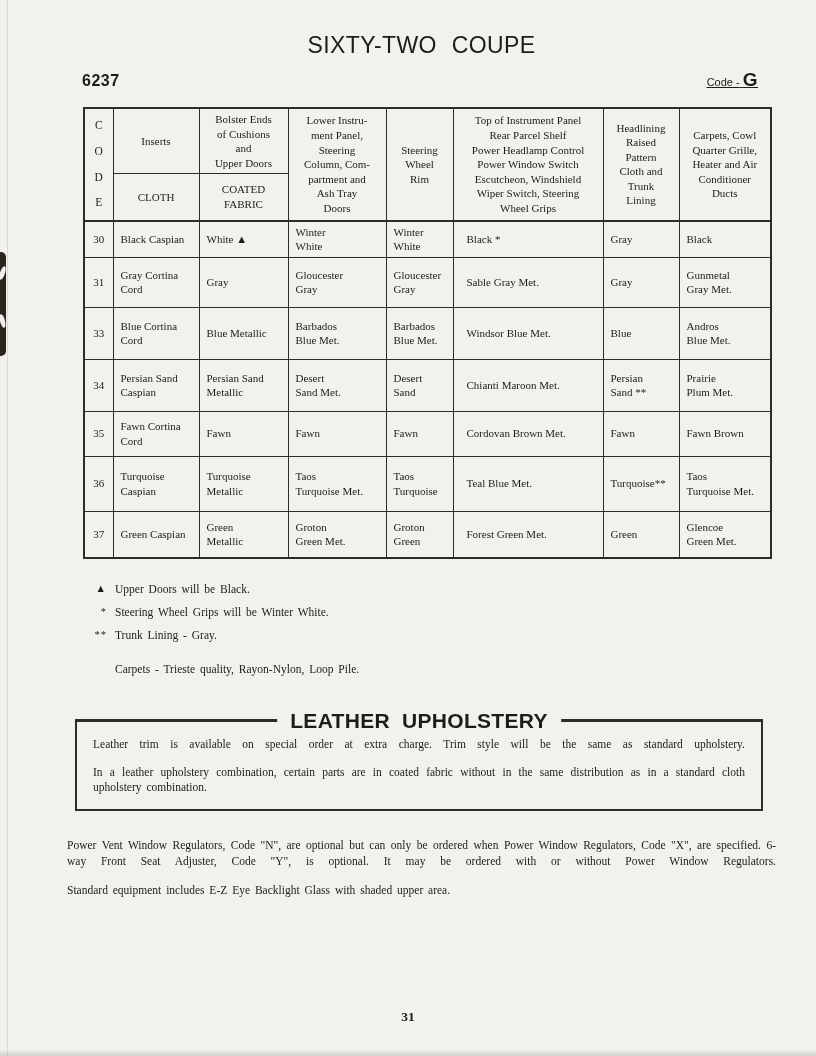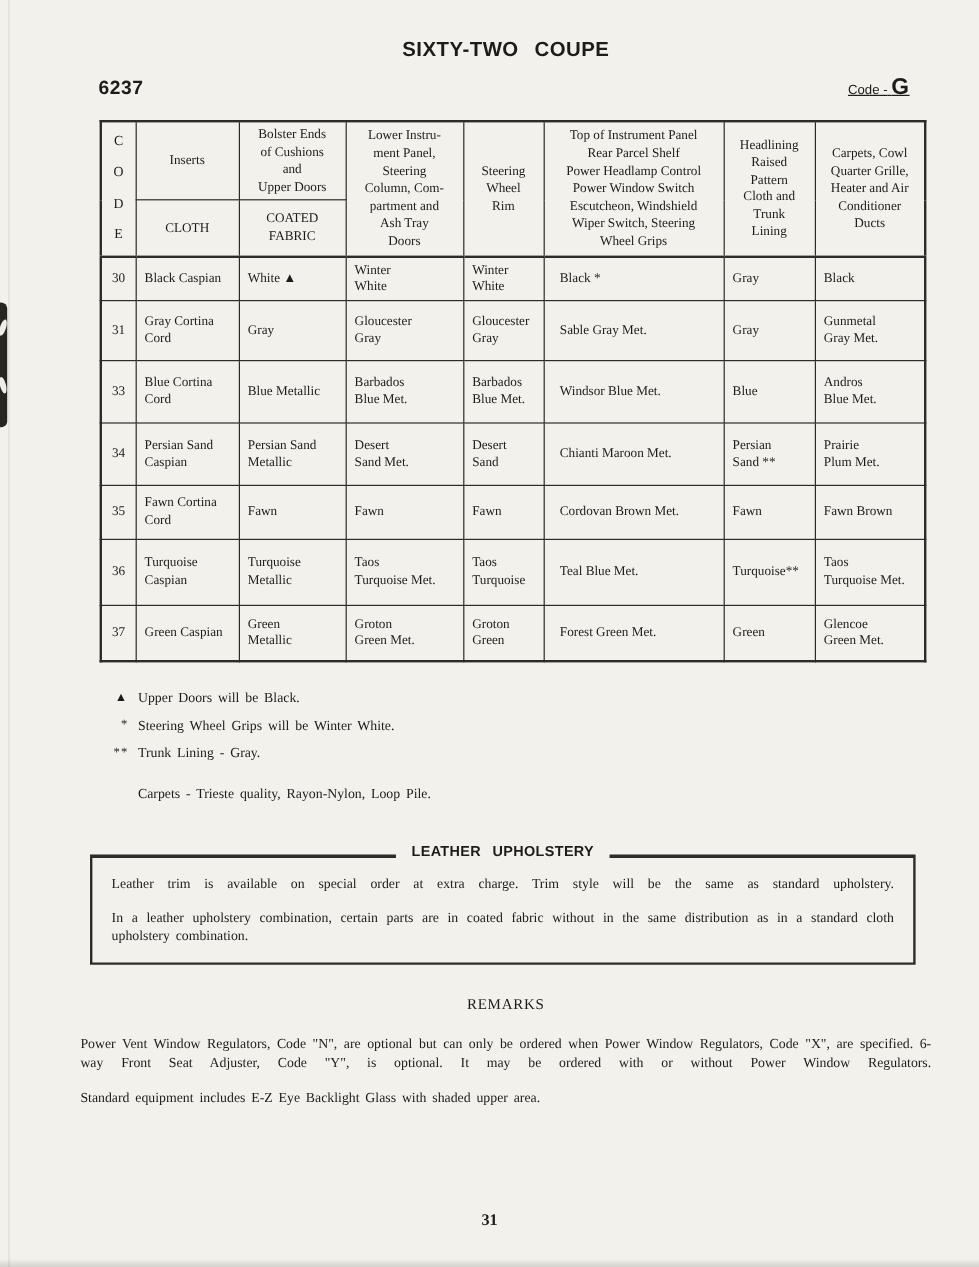--- a/index.html
+++ b/index.html
@@ -28,21 +28,21 @@
   }
   .edge-blotch .mark1 { top:14px; transform:rotate(18deg); }
   .edge-blotch .mark2 { top:62px; transform:rotate(-14deg); }
   .bottom-shade {
     position:absolute; left:0; right:0; bottom:0; height:7px;
     background:linear-gradient(to bottom, rgba(70,68,60,0), rgba(70,68,60,0.18));
   }
   
   h1.title {
     font-family:"Liberation Sans", sans-serif;
-    font-weight:700; font-size:17px;
+    font-weight:400; font-size:23px;
     letter-spacing:0.4px; word-spacing:8px;
     text-align:center; margin:4px 0 0 0;
   }
   .model-row { display:flex; justify-content:space-between; align-items:baseline; margin-top:10px; }
   .model {
     font-family:"Liberation Sans", sans-serif;
     font-weight:700; font-size:16px; letter-spacing:0.5px; margin-left:15px;
   }
   .code-wrap { margin-right:18px; font-family:"Liberation Sans", sans-serif; font-size:11px;text-decoration:underline; }
   .code-g { font-size:19px; font-weight:700; letter-spacing:0.5px; }
@@ -76,21 +76,21 @@
   .leather {
     position:relative; width:688px; margin:44px 0 0 8px;
     border:2px solid #2e2c28; border-top-width:3px;
     padding:15px 16px 1px 16px; box-sizing:border-box;
     background:transparent;
   }
   .leather-title {
     position:absolute; top:-13px; left:50%; transform:translateX(-50%);
     background:#f3f1ec; padding:0 13px;
     font-family:"Liberation Sans", sans-serif; font-weight:700;
-    font-size:12px; white-space:nowrap; word-spacing:6px; letter-spacing:0.3px;text-align:right;
+    font-size:21px; white-space:nowrap; word-spacing:6px; letter-spacing:0.3px;text-align:right;
   }
   .leather p { margin:0 0 12px 0; font-size:11.5px; word-spacing:2px; line-height:1.35; }
   .j  { text-align:justify; }
   .jl { text-align:justify; text-align-last:justify; }
   
   .remarks { margin-top:26px; }
   .remarks-title { text-align:center; font-size:12.5px; letter-spacing:0.6px; margin:0 0 17px 0; }
   .remarks p { font-size:11.5px; word-spacing:2px; line-height:1.4; margin:0 0 13px 0; }
   
   .pagenum {
@@ -300,20 +300,19 @@
     </div>
   </div>
 
   <div class="leather">
     <div class="leather-title">LEATHER UPHOLSTERY</div>
     <p class="jl">Leather trim is available on special order at extra charge.  Trim style will be the same as standard upholstery.</p>
     <p class="j">In a leather upholstery combination, certain parts are in coated fabric without in the same distribution as in a standard cloth upholstery combination.</p>
   </div>
 
   <div class="remarks">
-    <div class="remarks-title">REMARKS</div>
     <p class="jl">Power Vent Window Regulators, Code "N", are optional but can only be ordered when Power Window Regulators, Code "X", are specified.  6-way Front Seat Adjuster, Code "Y", is optional.  It may be ordered with or without Power Window Regulators.</p>
     <p>Standard equipment includes E-Z Eye Backlight Glass with shaded upper area.</p>
   </div>
 
   <div class="pagenum">31</div>
 
 </div>
 
 </body></html>

